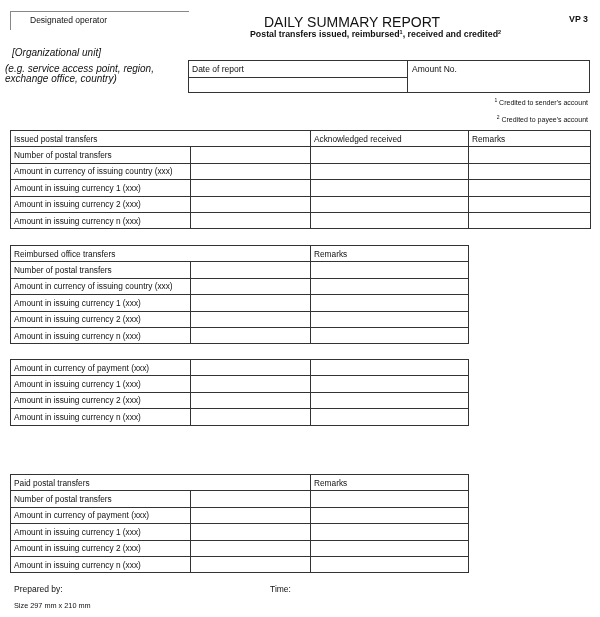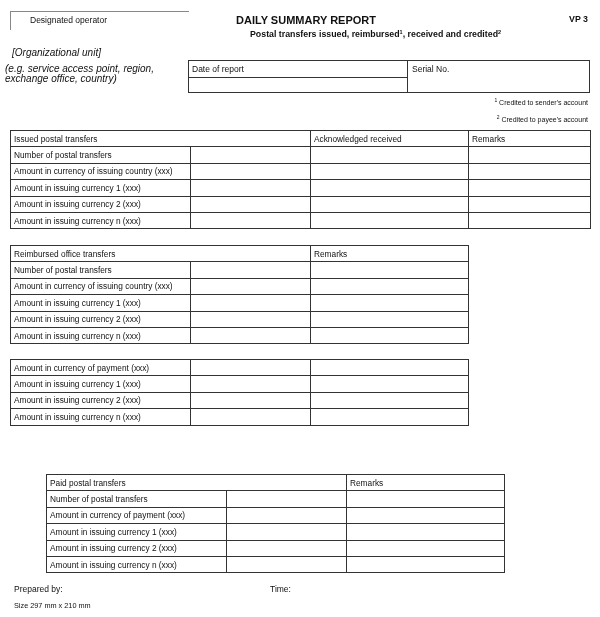--- a/index.html
+++ b/index.html
@@ -2,21 +2,21 @@
 <html><head>
 <meta charset="utf-8">
 <style>
   html, body { margin: 0; padding: 0; background: #ffffff; }
   body { width: 600px; height: 617px; position: relative; overflow: hidden;
          font-family: "Liberation Sans", sans-serif; color: #111; font-size: 8.5px; }
   .abs { position: absolute; }
   .op-box { left: 10px; top: 11px; width: 178px; height: 18px;
             border-top: 1px solid #888; border-left: 1px solid #888; }
   .op-box span { position: absolute; left: 3px; top: 3px; font-size: 8.5px; margin-left: 16px; }
-  .title { left: 236px; top: 14px; font-weight: bold; font-size: 11px; }
+  .title { left: 264px; top: 14px; font-weight: normal; font-size: 14px; }
   .vp { right: 12px; top: 14px; font-weight: bold; font-size: 8.8px; }
   .subtitle { left: 250px; top: 29px; font-weight: bold; font-size: 8.8px; }
   .subtitle sup { font-size: 5.5px; vertical-align: 3px; }
   .org { left: 12px; top: 47px; font-style: italic; font-size: 10px; }
   .org-note { left: 5px; top: 64px; font-style: italic; font-size: 10px; line-height: 10px; width: 170px; }
   .date-box { left: 188px; top: 60px; width: 220px; height: 33px; border: 1px solid #333; box-sizing: border-box; }
   .date-box .lbl { position: absolute; left: 3px; top: 3px; }
   .date-box .split { position: absolute; left: 0; right: 0; top: 16px; border-top: 1px solid #333; }
   .serial-box { left: 407px; top: 60px; width: 183px; height: 33px; border: 1px solid #333; border-left: 1px solid #333; box-sizing: border-box; }
   .serial-box .lbl { position: absolute; left: 4px; top: 3px; }
@@ -41,21 +41,21 @@
 
 <div class="abs org">[Organizational unit]</div>
 <div class="abs org-note">(e.g. service access point, region, exchange office, country)</div>
 
 <div class="abs date-box">
   <span class="lbl">Date of report</span>
   <div class="split"></div>
   <div style="position:absolute;left:0;right:0;top:17px;bottom:0;"></div>
 </div>
 <div class="abs serial-box">
-  <span class="lbl">Serial No.</span>
+  <span class="lbl">Amount No.</span>
 </div>
 
 <div class="abs fn" style="top:97px;"><sup>1</sup> <span>Credited to sender's account</span></div>
 <div class="abs fn" style="top:114px;"><sup>2</sup> <span>Credited to payee's account</span></div>
 
 <table class="grid" style="left:10px; top:130px; width:580px;">
   <colgroup>
       <col style="width:180px">
       <col style="width:120px">
       <col style="width:158px">
@@ -162,21 +162,21 @@
         <td></td>
       </tr>
   <tr>
         <td>Amount in issuing currency n (xxx)</td>
         <td></td>
         <td></td>
       </tr>
 </tbody>
   </table>
 
-<table class="grid" style="left:10px; top:474px; width:458px;margin-left:36px;">
+<table class="grid" style="left:10px; top:474px; width:458px;">
   <colgroup>
       <col style="width:180px">
       <col style="width:120px">
       <col style="width:158px">
     </colgroup>
   <tbody>
       <tr>
     <td colspan="2">Paid postal transfers</td>
     <td>Remarks</td>
   </tr>

